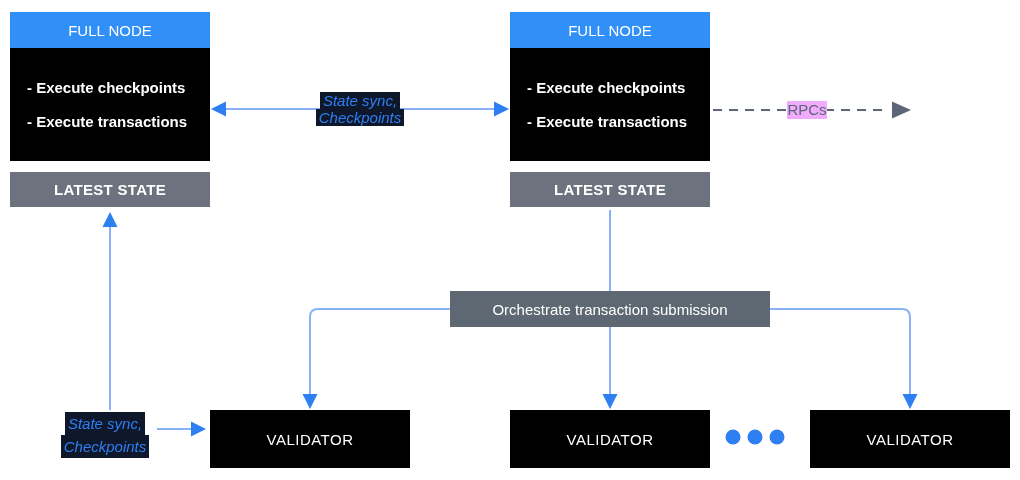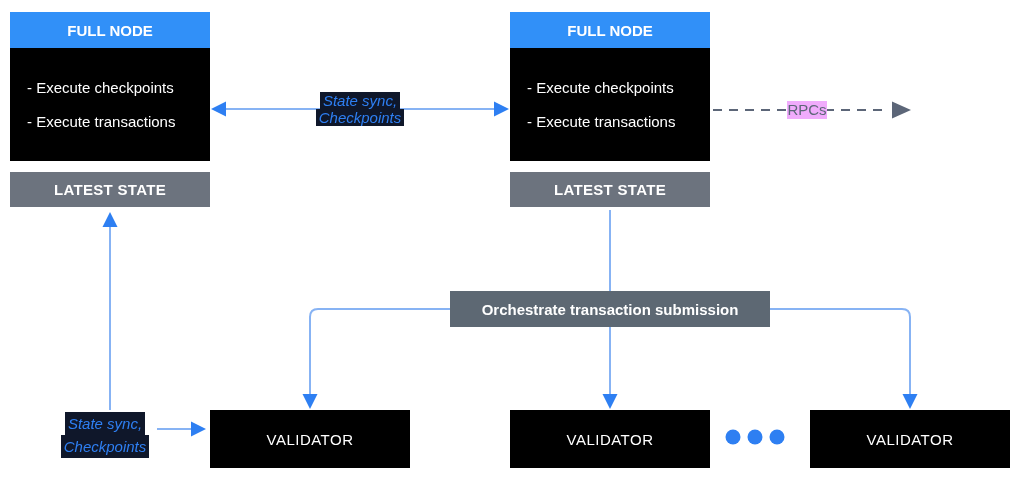--- a/index.html
+++ b/index.html
@@ -28,31 +28,31 @@
     height: 195px;
     display: flex;
     flex-direction: column;
     z-index: 2;
   }
   .fn-header {
     height: 36px;
     background: #3190F8;
     color: #ffffff;
     font-size: 15px;
-    font-weight: bold;
+    font-weight: normal;
     display: flex;
     align-items: center;
     justify-content: center;
   }
   .fn-body {
     flex: 1;
     background: #000000;
     color: #ffffff;
     font-size: 15px;
-    font-weight: 400;
+    font-weight: 700;
     display: flex;
     flex-direction: column;
     justify-content: center;
     gap: 17px;
     padding-left: 17px;
   }
   .fn-footer {
     height: 35px;
     background: #6C737E;
     color: #ffffff;
@@ -67,21 +67,21 @@
   
   .orchestrate {
     position: absolute;
     left: 450px;
     top: 291px;
     width: 320px;
     height: 36px;
     background: #5D6873;
     color: #ffffff;
     font-size: 15px;
-    font-weight: 700;
+    font-weight: 400;
     display: flex;
     align-items: center;
     justify-content: center;
     z-index: 2;
   }
   
   .validator {
     position: absolute;
     top: 410px;
     width: 200px;

